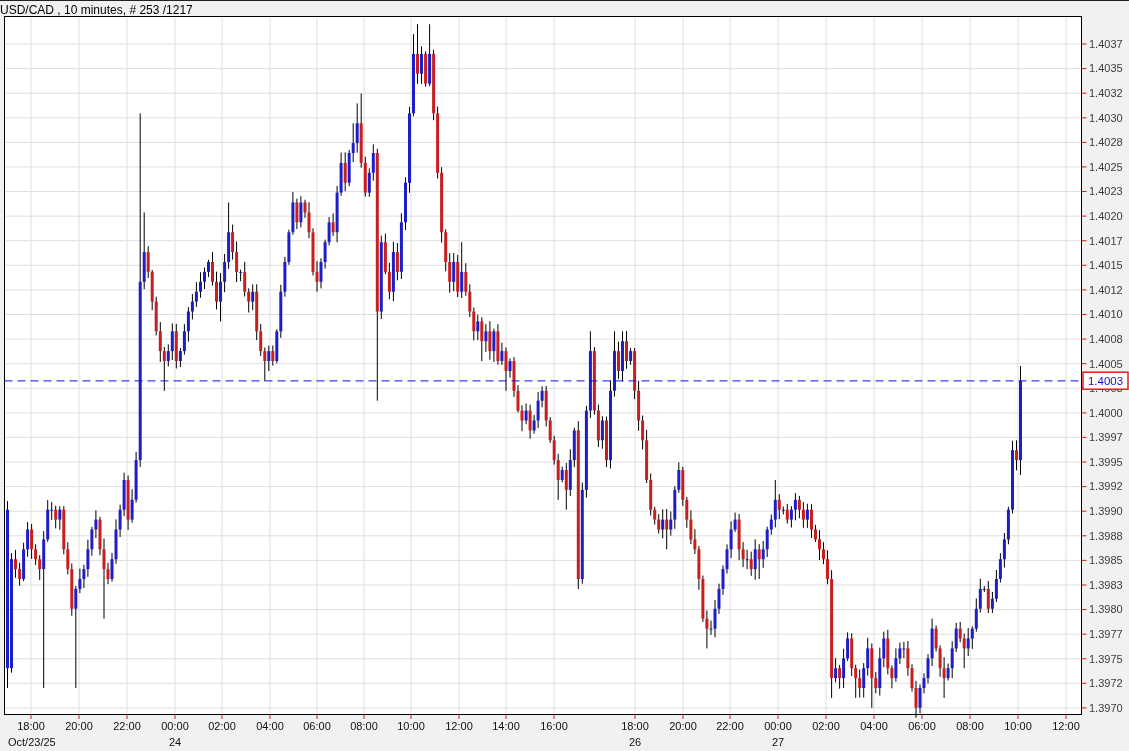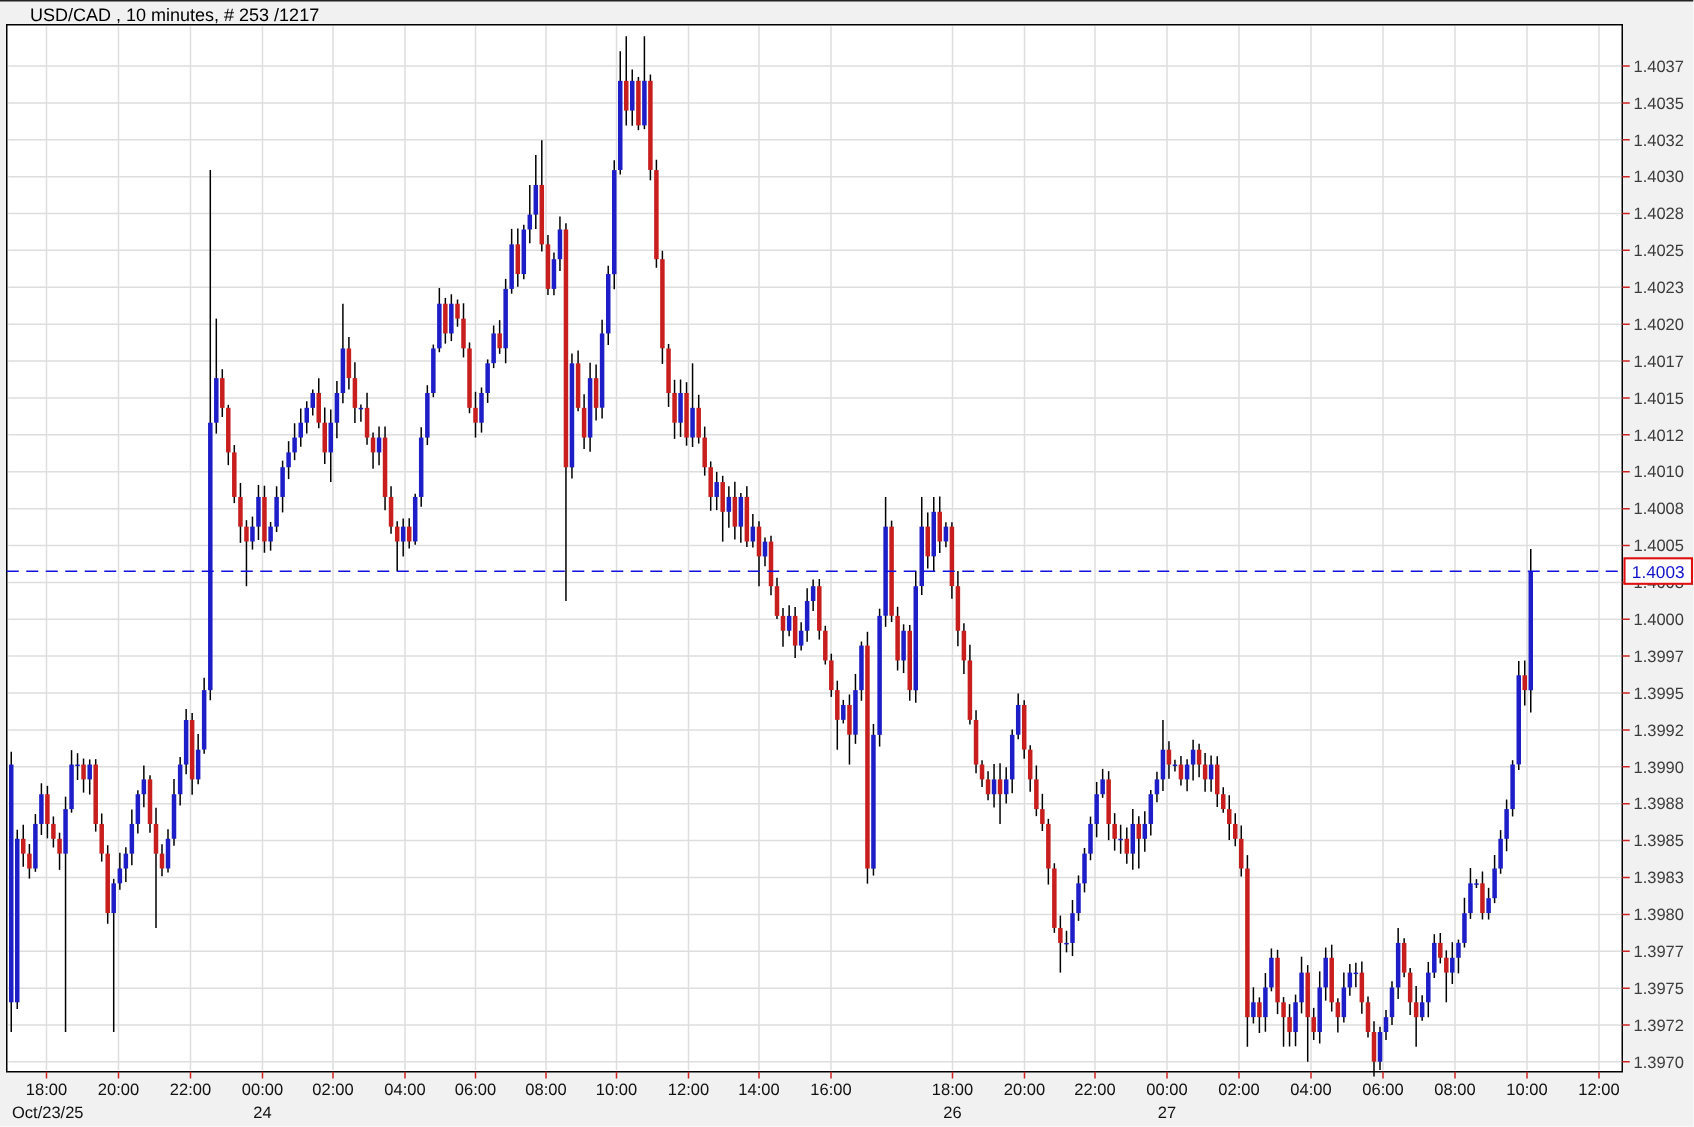--- a/index.html
+++ b/index.html
@@ -1,18 +1,18 @@
 <!DOCTYPE html>
 <html><head>
 <meta charset="utf-8">
 <style>
   html,body{margin:0;padding:0}
   body{width:1129px;height:751px;background:#f1f1f1;font-family:"Liberation Sans",sans-serif;overflow:hidden;position:relative}
   #topline{position:absolute;left:0;top:0;width:1129px;height:1px;background:#222}
-  #chart-title{position:absolute;left:20px;top:3px;font-size:12px;color:#000;white-space:pre}
+  #chart-title{position:absolute;left:0;top:3px;font-size:12px;color:#000;white-space:pre}
   #chart-wrap,svg{position:absolute;left:0;top:0;width:1129px;height:751px}
   text{font-family:"Liberation Sans",sans-serif}
 </style>
 </head>
 <body>
 
 <div id="topline"></div>
 <div id="chart-title">USD/CAD , 10 minutes, # 253 /1217</div>
 <div id="chart-wrap">
   <svg id="chart-svg" xmlns="http://www.w3.org/2000/svg" viewBox="0 0 1129 751">

